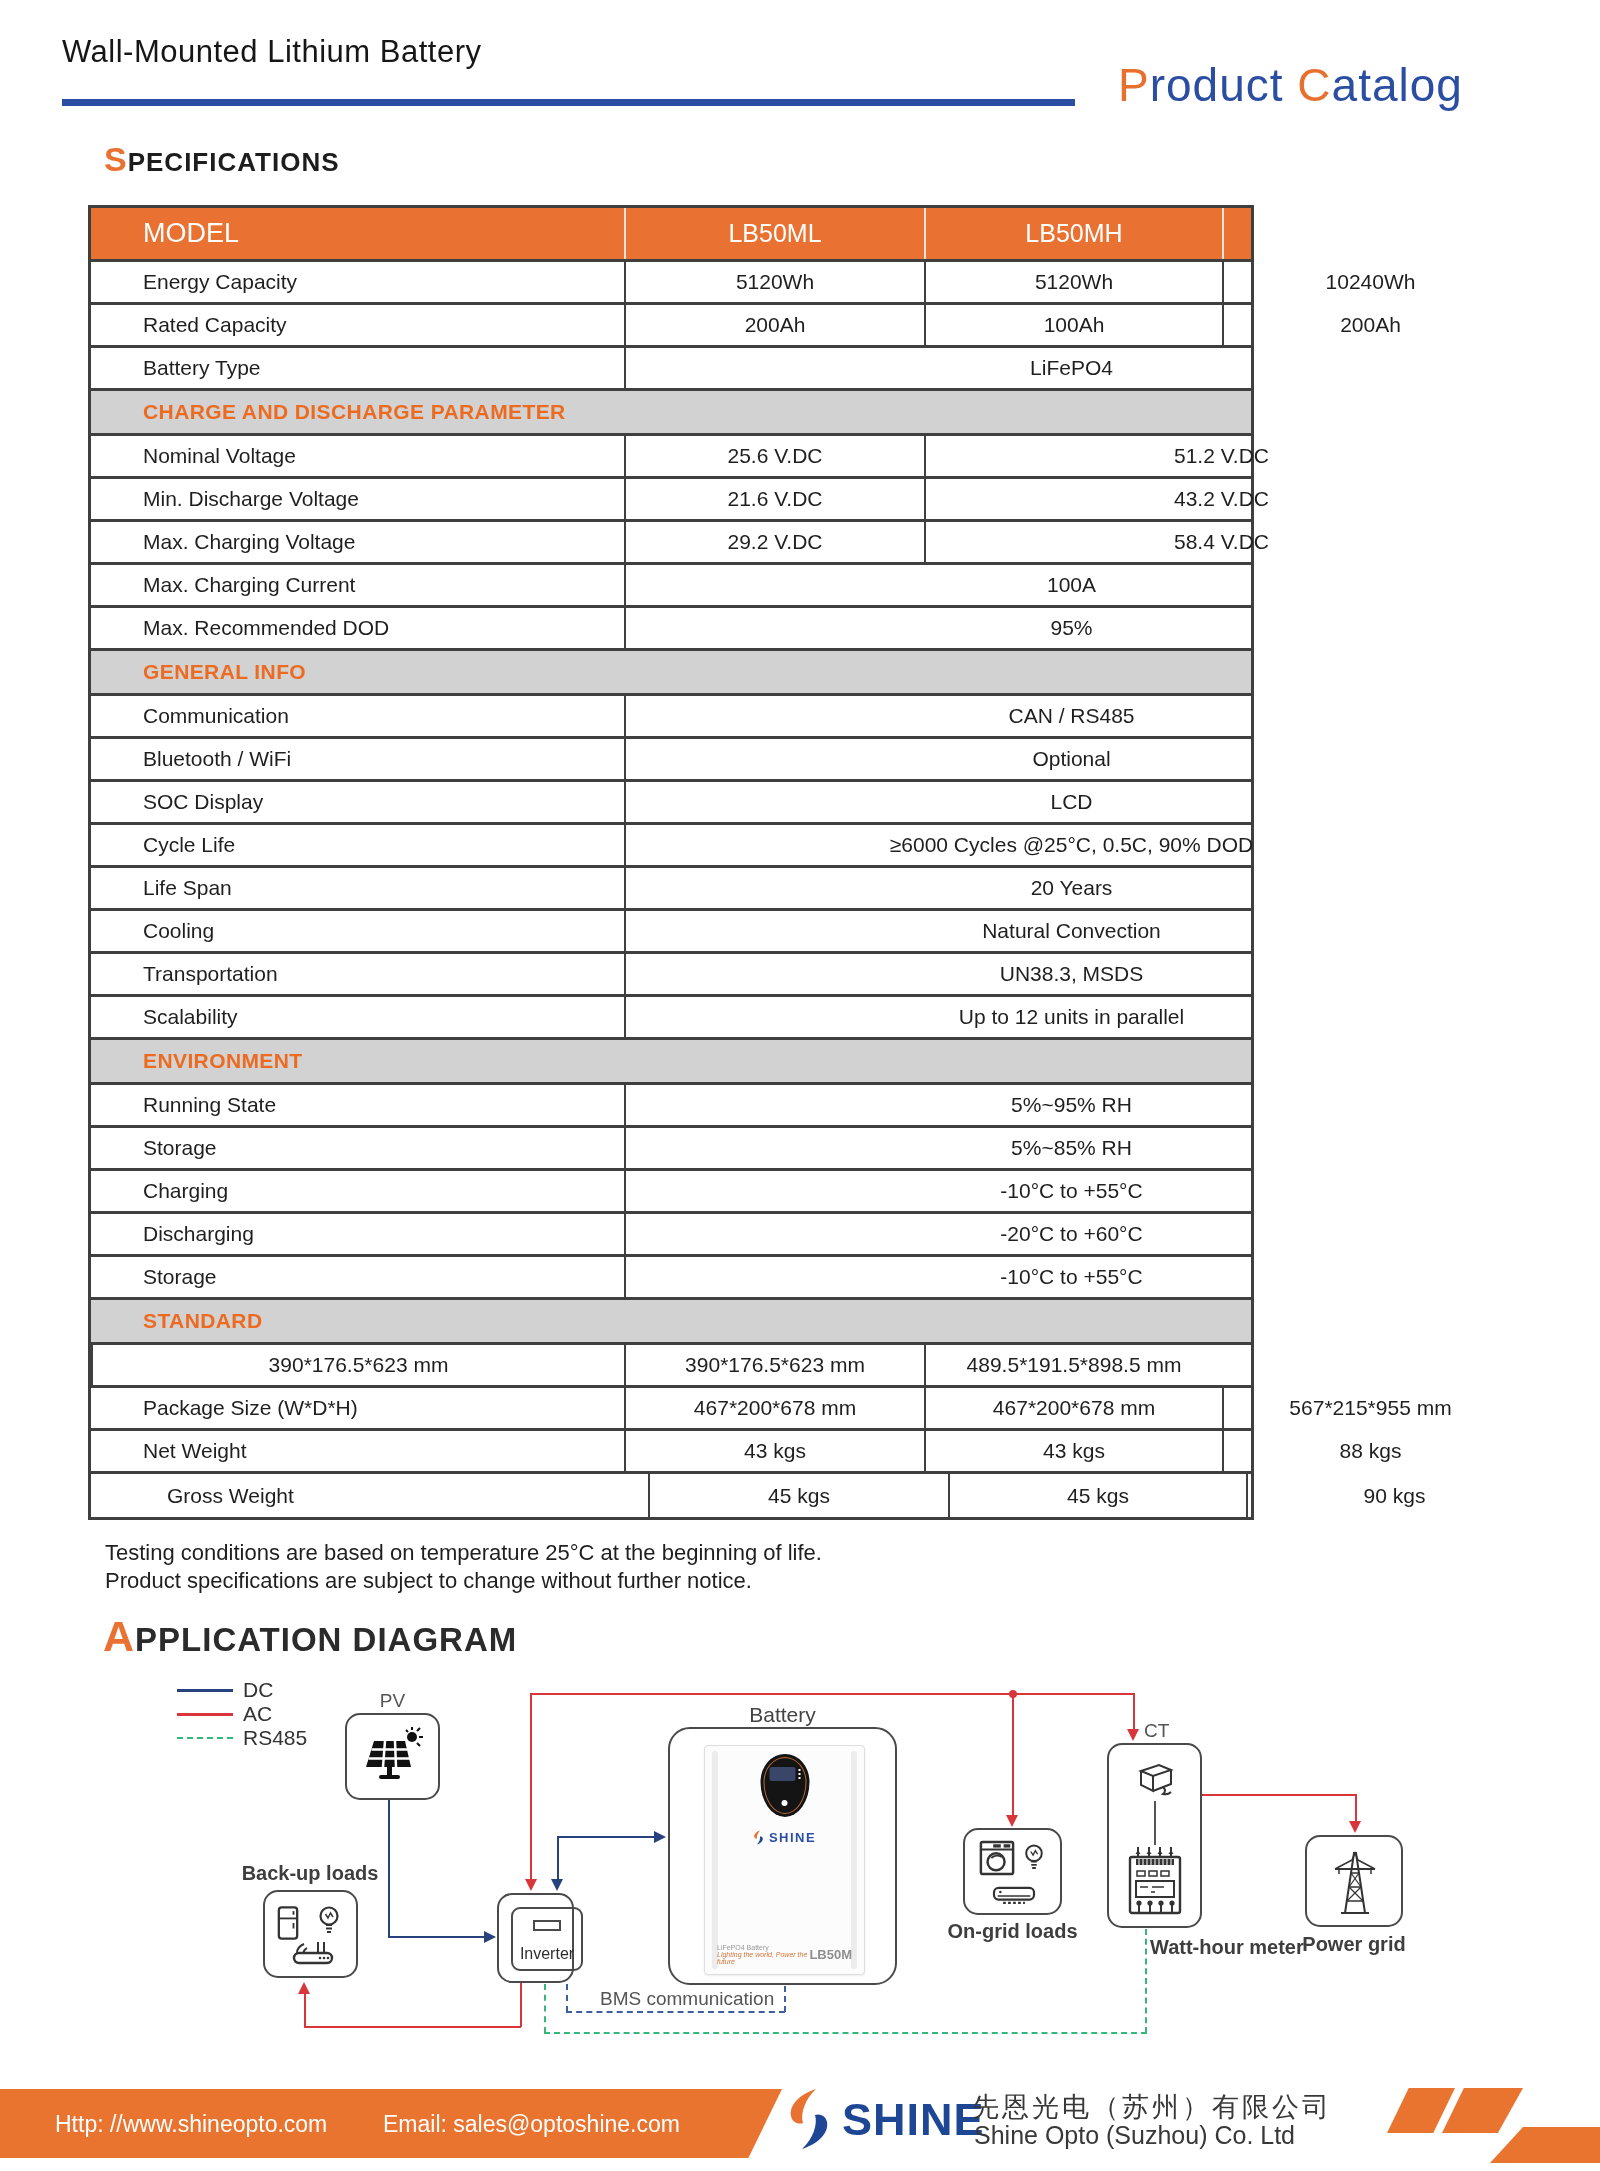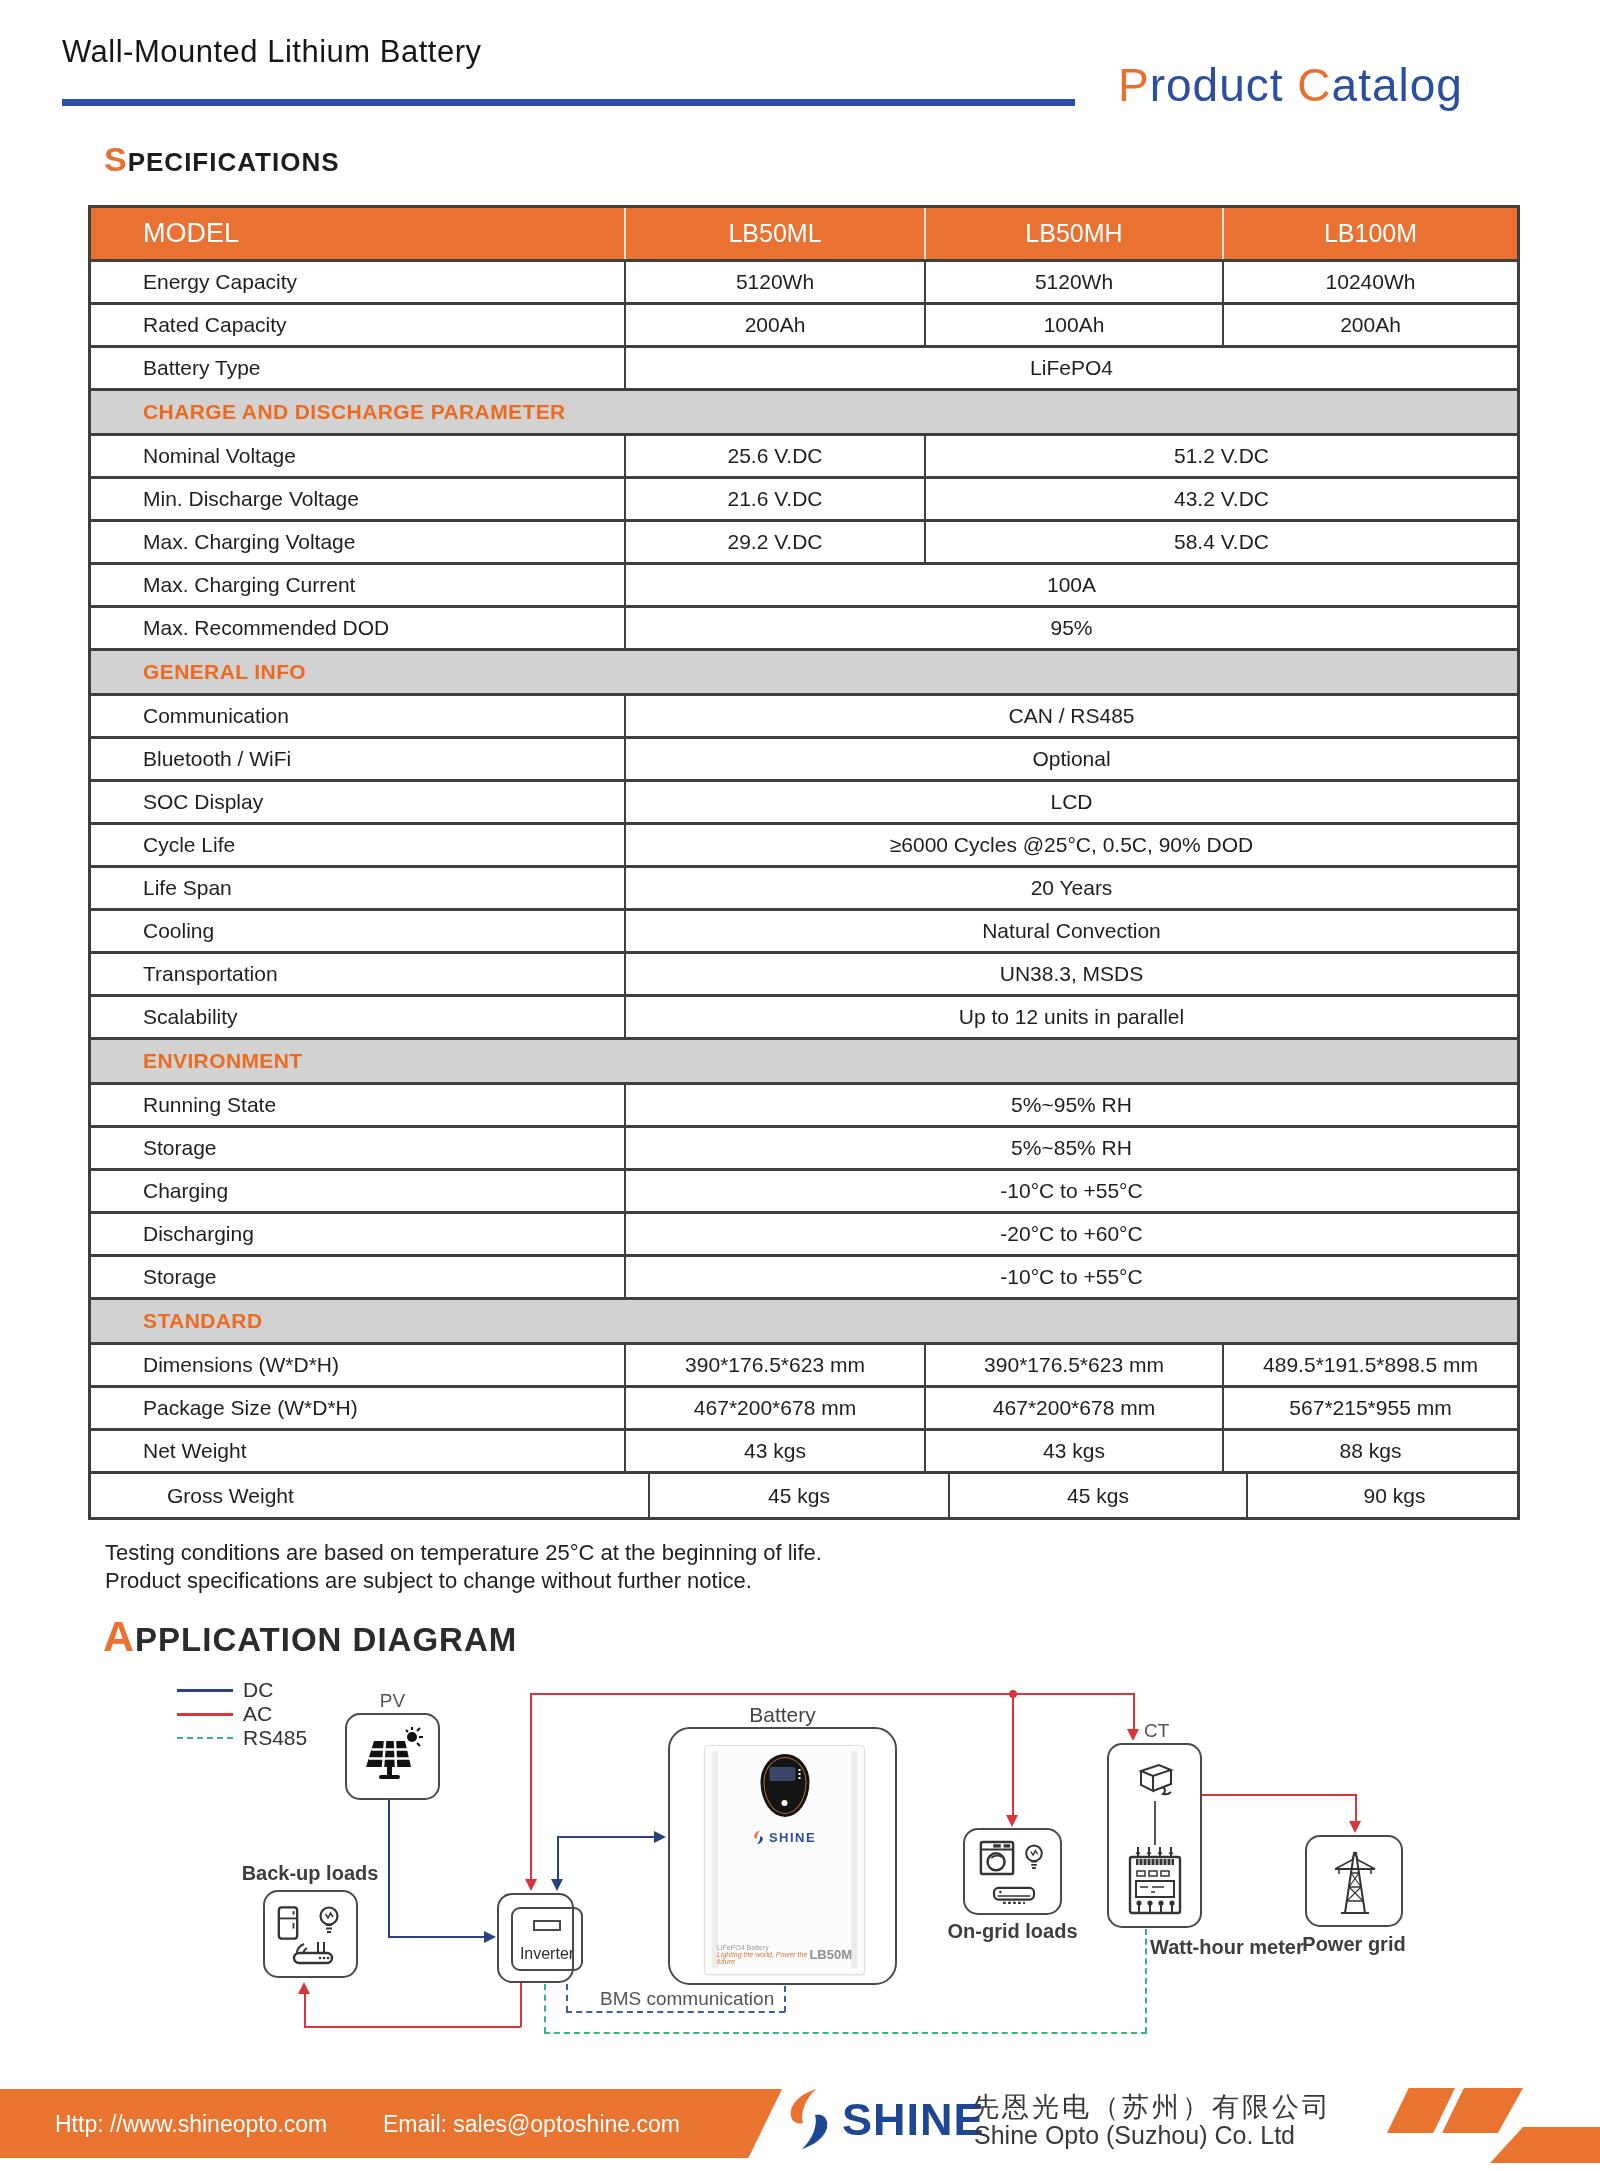--- a/index.html
+++ b/index.html
@@ -12,21 +12,21 @@
   #title-rule{left:62px;top:99px;width:1013px;height:7px;background:#2B4EA2;}
   #catalog{left:1118px;top:58px;font-size:46px;letter-spacing:1px;color:#2B4EA2;}
   #catalog .init{color:#E8702E;}
   .sec-heading{font-weight:bold;color:#1d1d1d;letter-spacing:1px;}
   .sec-heading .init{color:#E97132;font-size:34px;}
   #specs-heading{left:104px;top:140px;font-size:26px;}
   #app-heading{left:103px;top:1612px;font-size:33px;color:#2b2b2b;}
   #app-heading .init{font-size:43px;}
 
   
-  #spec-table{left:88px;top:205px;width:1432px;border:3px solid #3F3F3F;box-sizing:border-box;}
+  #spec-table{left:88px;top:205px;width:1166px;border:3px solid #3F3F3F;box-sizing:border-box;}
   .trow{display:grid;grid-template-columns:533px 300px 298px 295px;box-sizing:border-box;
         border-bottom:3px solid #3F3F3F;}
   .trow:last-child{border-bottom:none;padding-left:24px;}
   .trow.head{height:54px;background:#E97132;border-bottom:3px solid #3F3F3F;}
   .trow.data{height:43px;background:#fff;}
   .trow.sec{height:45px;background:#D2D2D2;}
   .cell,.hcell,.seccell{display:flex;align-items:center;box-sizing:border-box;min-width:0;}
   .hcell{color:#fff;font-size:25px;justify-content:center;}
   .hcell.hlabel{justify-content:flex-start;padding-left:52px;font-size:27px;}
   .hcell + .hcell{border-left:2px solid rgba(255,255,255,.8);}
@@ -211,21 +211,20 @@
           <div class="cell val" style="grid-column: span 3;">-20°C to +60°C</div>
         </div>
         <div class="trow data">
           <div class="cell lab">Storage</div>
           <div class="cell val" style="grid-column: span 3;">-10°C to +55°C</div>
         </div>
         <div class="trow sec">
           <div class="seccell">STANDARD</div>
         </div>
         <div class="trow data">
-          <div class="cell lab">Dimensions (W*D*H)</div>
           <div class="cell val">390*176.5*623 mm</div>
           <div class="cell val">390*176.5*623 mm</div>
           <div class="cell val">489.5*191.5*898.5 mm</div>
         </div>
         <div class="trow data">
           <div class="cell lab">Package Size (W*D*H)</div>
           <div class="cell val">467*200*678 mm</div>
           <div class="cell val">467*200*678 mm</div>
           <div class="cell val">567*215*955 mm</div>
         </div>

